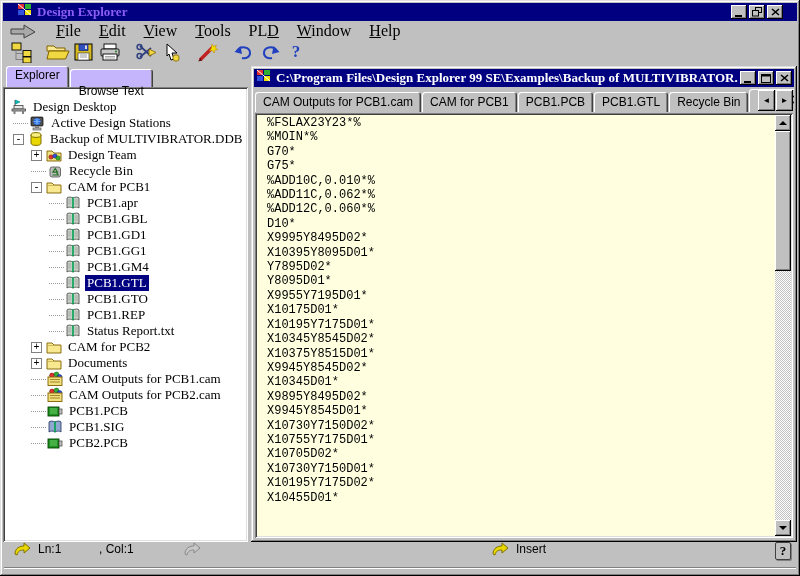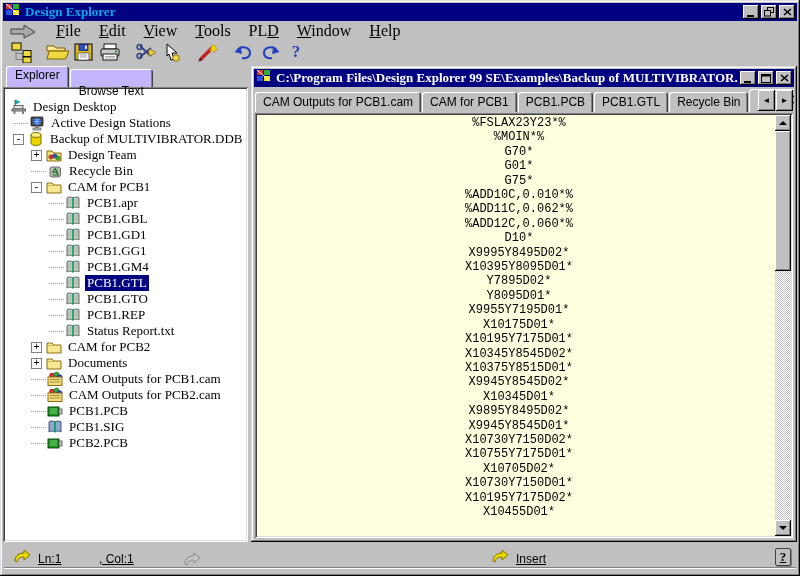--- a/index.html
+++ b/index.html
@@ -12,21 +12,21 @@
   }
   button { background:#c0c0c0; border:none; font-family:"Liberation Sans",sans-serif; cursor:default; }
   .win-btn {
     width:16px; height:14px; display:inline-flex; align-items:center; justify-content:center;
     box-shadow: inset -1px -1px 0 #000, inset 1px 1px 0 #fff, inset -2px -2px 0 #808080;
     margin-left:2px;
   }
   
   .titlebar {
     position:absolute; left:3px; top:3px; right:3px; height:18px;
-    background:#000080; color:#0ea5e9; display:flex; align-items:center; padding:0 2px;
+    background:#000080; color:#8b5cf6; display:flex; align-items:center; padding:0 14px;
   }
   .titlebar .title-text { font-weight:bold; font-size:13px; margin-left:4px; white-space:nowrap; }
   .win-controls { margin-left:auto; display:flex; }
   
   .menubar {
     position:absolute; left:3px; top:21px; right:3px; height:19px;
     display:flex; align-items:center; font-size:16px;
   }
   .menu-arrow { margin:0 8px 0 6px; display:inline-flex; }
   .menu-item { padding:1px 9px; white-space:nowrap; }
@@ -97,21 +97,21 @@
     margin-left:1px;
   }
   .editor {
     position:absolute; left:4px; right:4px; top:47px; bottom:4px; background:#ffffe0;
     box-shadow: inset 1px 1px 0 #808080, inset -1px -1px 0 #fff,
                 inset 2px 2px 0 #404040, inset -2px -2px 0 #dfdfdf;
     overflow:hidden;
   }
   .editor-lines {
     position:absolute; left:12px; top:3px; right:22px; bottom:2px; overflow:hidden;
-    font-family:"Liberation Mono","DejaVu Sans Mono",monospace; font-size:12px; line-height:14.4px;text-align:center;
+    font-family:"Liberation Mono","DejaVu Sans Mono",monospace; font-size:12px; line-height:14.4px;
   }
   .editor-lines .line { white-space:pre; }
   .vscroll { position:absolute; top:2px; right:2px; bottom:2px; width:16px; background:#c0c0c0; }
   .sbtn {
     position:absolute; left:0; width:16px; height:16px;
     display:flex; align-items:center; justify-content:center;
     box-shadow: inset -1px -1px 0 #000, inset 1px 1px 0 #fff, inset -2px -2px 0 #808080;
   }
   .sbtn.up { top:0; } .sbtn.down { bottom:0; }
   .arr { width:0; height:0; border-left:4px solid transparent; border-right:4px solid transparent; }
@@ -126,21 +126,21 @@
   }
   .vthumb {
     position:absolute; left:0; top:0; width:16px; height:140px; background:#c0c0c0;
     box-shadow: inset -1px -1px 0 #000, inset 1px 1px 0 #fff, inset -2px -2px 0 #808080;
   }
   
   .statusbar {
     position:absolute; left:3px; right:3px; bottom:10px; height:24px;
     font-family:"Liberation Sans",sans-serif; font-size:12px;
   }
-  .sb-item { position:absolute; top:0; height:24px; display:flex; align-items:flex-end; gap:5px;text-decoration:underline; }
+  .sb-item { position:absolute; top:0; height:24px; display:flex; align-items:flex-start; gap:5px; }
   .bottom-groove { position:absolute; left:4px; right:4px; bottom:7px; height:2px;
     border-top:1px solid #808080; border-bottom:1px solid #fff; }
   .sb-help-btn {
     width:16px; height:18px; background:#c0c0c0; font-weight:bold; font-size:13px;
     font-family:"Liberation Serif",serif; color:#000;
     border:1px solid #404040; box-shadow:1px 1px 0 #808080; border-radius:2px;
   }
 </style>
 </head>
 <body>
@@ -597,21 +597,20 @@
     </div>
     <span class="tab-scroll" style="position:absolute;right:4px;top:24px;">
       <button>◄</button>
       <button>►</button>
     </span>
     <div class="editor">
       <div class="editor-lines">
           <div class="line">%FSLAX23Y23*%</div>
           <div class="line">%MOIN*%</div>
           <div class="line">G70*</div>
-          <div class="line">G01*</div>
           <div class="line">G75*</div>
           <div class="line">%ADD10C,0.010*%</div>
           <div class="line">%ADD11C,0.062*%</div>
           <div class="line">%ADD12C,0.060*%</div>
           <div class="line">D10*</div>
           <div class="line">X9995Y8495D02*</div>
           <div class="line">X10395Y8095D01*</div>
           <div class="line">Y7895D02*</div>
           <div class="line">Y8095D01*</div>
           <div class="line">X9955Y7195D01*</div>

